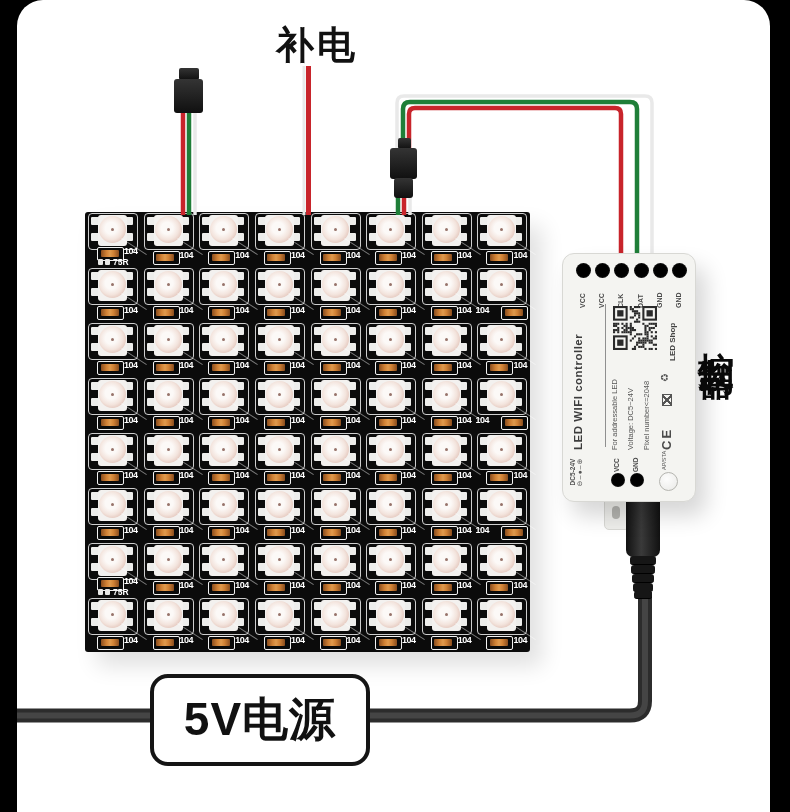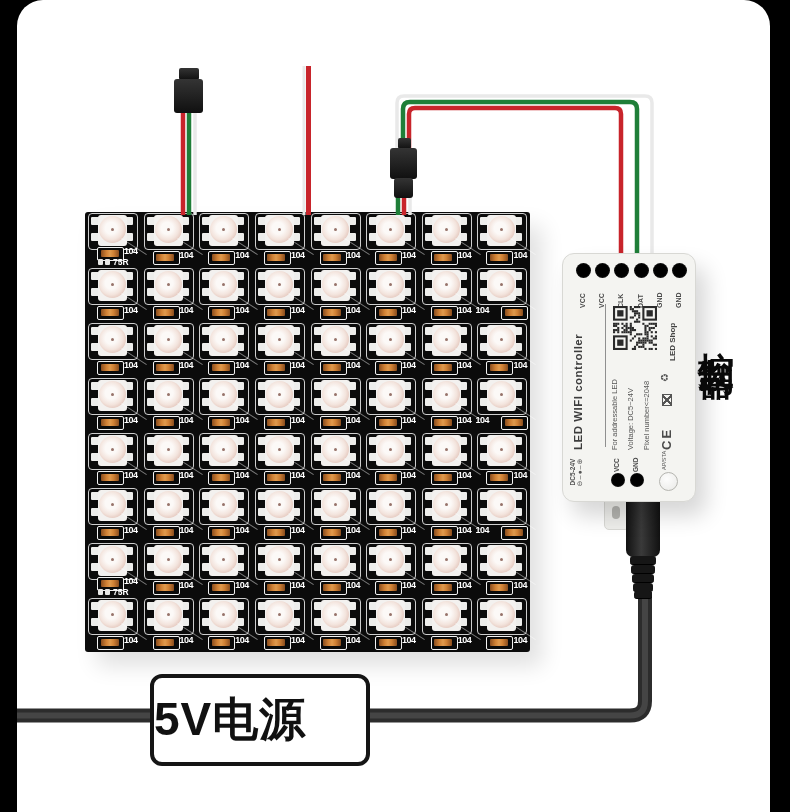--- a/index.html
+++ b/index.html
@@ -2,21 +2,21 @@
 <html style="--wire-red: #c8242b; --wire-green: #1f7e38; --wire-white: #e9e9e9; --cable: #2c2c2c; --cap-orange: #cf8034;"><head>
 <meta charset="utf-8">
 <style>
   html,body{margin:0;padding:0;}
   body{width:790px;height:812px;background:#000;font-family:"Liberation Sans","DejaVu Sans",sans-serif;}
   .page{position:relative;width:790px;height:812px;background:#000;overflow:hidden;}
   .content{position:absolute;left:17px;top:0;width:753px;height:812px;background:#fff;border-radius:26px 26px 0 0;}
   
   .top-label{position:absolute;left:276px;top:20px;font-size:38px;font-weight:bold;color:#111;letter-spacing:3px;}
   .side-label{position:absolute;left:691px;top:324px;writing-mode:vertical-rl;font-size:36px;font-weight:bold;color:#0a0a0a;letter-spacing:6px;}
-  .power-badge{position:absolute;left:150px;top:674px;width:212px;height:84px;background:#fff;border:4px solid #151515;border-radius:12px;display:flex;align-items:center;z-index:30;}
+  .power-badge{position:absolute;left:150px;top:674px;width:212px;height:84px;background:#fff;border:4px solid #151515;border-radius:18px;display:flex;align-items:center;justify-content:center;z-index:30;}
   .power-badge span{font-size:46px;font-weight:bold;color:#111;letter-spacing:1px;}
   
   svg.wires{position:absolute;left:0;top:0;z-index:5;pointer-events:none;}
   .w-red{stroke:var(--wire-red);}  .w-green{stroke:var(--wire-green);}
   .w-white{stroke:var(--wire-white);} .w-cable{stroke:var(--cable);} .w-cable2{stroke:#454545;}
   
   .conn{position:absolute;background:linear-gradient(180deg,#343434,#101010);border-radius:3px;z-index:8;}
   .plug{position:absolute;left:626px;top:495px;width:34px;height:62px;background:linear-gradient(90deg,#111,#3a3a3a 45%,#111);border-radius:7px;z-index:9;}
   .rib{position:absolute;background:#161616;border-radius:3px;border-bottom:1px solid #000;z-index:9;}
   .ear{position:absolute;left:604px;top:496px;width:24px;height:32px;background:#efefec;border:1px solid #d9d9d5;border-radius:5px;z-index:6;}
@@ -1169,17 +1169,18 @@
     <div id="bterms">
         <div class="bcirc" style="left: 48px;"></div>
         <div class="blab vtext" style="left: 51px;">VCC</div>
         <div class="bcirc" style="left: 67px;"></div>
         <div class="blab vtext" style="left: 70px;">GND</div>
       </div>
     <div class="btn"></div>
     <div class="btnlab vtext">AP/STA</div>
   </div>
 
+  <div class="top-label">补电</div>
   <div class="side-label">控制器</div>
   <div class="power-badge">
     <span>5V电源</span>
   </div>
 </div>
 
 </body></html>

